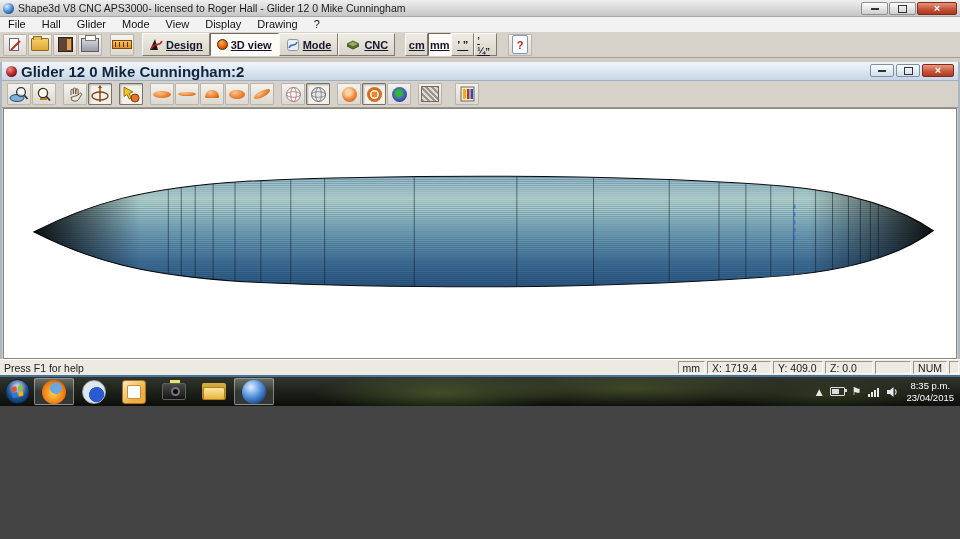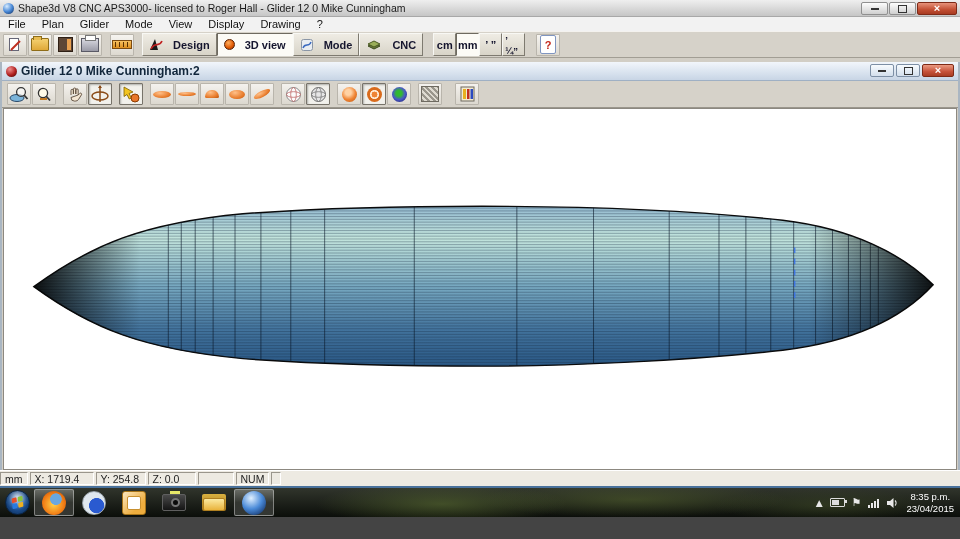--- a/index.html
+++ b/index.html
@@ -1,16 +1,16 @@
 <!DOCTYPE html>
 <html><head>
 <meta charset="utf-8">
 <style>
   html,body{margin:0;padding:0;background:#444;}
-  .screen{position:relative;width:960px;height:517px;overflow:hidden;
+  .screen{position:relative;width:960px;height:406px;overflow:hidden;
     font-family:"Liberation Sans",sans-serif;background:#d2cec5;}
 
   
   .titlebar{position:absolute;top:0;left:0;right:0;height:17px;
     background:linear-gradient(#efefef,#d2d2d2 70%,#c6c6c6);
     border-bottom:1px solid #a8a8a8;display:flex;align-items:center;padding-left:3px;box-sizing:border-box;}
   .app-ico{width:11px;height:11px;border-radius:50%;margin-right:4px;flex:0 0 auto;
     background:radial-gradient(circle at 35% 30%,#d8ecff,#4a8ad8 50%,#16386e 90%);}
   .titlebar .txt{font-size:10.5px;color:#1a1a1a;white-space:nowrap;}
   .wbtns{position:absolute;right:3px;top:2px;display:flex;gap:1px;}
@@ -27,42 +27,42 @@
   .menubar span{padding:0 8px;}
 
   
   .toolbar{position:absolute;top:31px;left:0;right:0;height:27px;background:#d6d2c9;
     border-top:1px solid #f4f2ee;border-bottom:1px solid #a29e94;
     display:flex;align-items:center;padding-left:3px;box-sizing:border-box;}
   .ticon{width:24px;height:22px;margin-right:1px;border:1px solid #b9b5ac;border-radius:1px;box-sizing:border-box;
     background:linear-gradient(#f6f4f0,#ddd9d0);display:flex;align-items:center;justify-content:center;}
   .tsep{width:7px;height:22px;}
   .tbtn{height:23px;border:1px solid;border-color:#f8f8f4 #7e7a70 #7e7a70 #f8f8f4;background:linear-gradient(#efece4,#d8d4c8);
-    display:flex;align-items:center;justify-content:center;gap:10px;font-size:11px;font-weight:bold;color:#15152e;
-    padding:0 6px;box-sizing:border-box;}
+    display:flex;align-items:center;justify-content:center;gap:3px;font-size:11px;font-weight:bold;color:#15152e;
+    padding:0 6px;box-sizing:border-box;text-decoration:underline;}
   .tbtn.pressed{border-color:#6e6a60 #fbfbf7 #fbfbf7 #6e6a60;background:#fcfbf6;}
   .ubtn{width:23px;padding:0 2px;}
   .help-page{width:14px;height:17px;background:#fff;border:1px solid #7f95c0;border-radius:2px;
     display:flex;align-items:center;justify-content:center;font-size:11px;font-weight:bold;color:#c22418;}
   .folder{width:16px;height:11px;background:linear-gradient(#f4d070,#dfa838);border:1px solid #8f6d18;border-radius:1px;position:relative;}
   .folder:before{content:"";position:absolute;top:-3px;left:1px;width:7px;height:3px;background:#e8bc50;border:1px solid #8f6d18;border-bottom:none;}
   .book{width:13px;height:13px;background:#5d4636;border:1px solid #2e1f14;position:relative;}
   .book:before{content:"";position:absolute;right:1px;top:1px;width:4px;height:11px;background:#e8a050;}
   .printer{width:16px;height:12px;position:relative;background:linear-gradient(#d8d8e0,#9a9aa6);border:1px solid #5a5a66;}
   .printer:before{content:"";position:absolute;top:-4px;left:3px;width:9px;height:4px;background:#fff;border:1px solid #777;}
   .ruler{width:18px;height:7px;background:linear-gradient(#f6c060,#dd8f20);border:1px solid #7c4a10;position:relative;}
   .ruler:before{content:"";position:absolute;left:2px;top:1px;width:1px;height:5px;background:#5a3000;box-shadow:4px 0 #5a3000,8px 0 #5a3000,12px 0 #5a3000;}
 
   
   .child{position:absolute;top:62px;left:0;right:0;bottom:47px;border-left:2px solid #aab6c2;border-right:2px solid #aab6c2;box-sizing:border-box;}
   .ctitle{height:18px;background:linear-gradient(#f2f6fb,#d4dfec 70%,#c8d5e5);border-bottom:1px solid #9fb0c4;
     display:flex;align-items:center;padding-left:4px;position:relative;}
   .child-ico{width:11px;height:11px;border-radius:50%;margin-right:4px;
     background:radial-gradient(circle at 35% 30%,#f09090,#b02020 55%,#420808 95%);}
-  .ctitle .txt{font-size:12px;color:#10253a;font-weight:bold;}
+  .ctitle .txt{font-size:15px;color:#10253a;font-weight:bold;}
   .cbtns{position:absolute;right:4px;top:2px;display:flex;gap:2px;}
   .cbtn{width:24px;height:13px;border:1px solid #7d8fa5;border-radius:2px;box-sizing:border-box;
     background:linear-gradient(#f8fbfe,#d3dfec);display:flex;align-items:center;justify-content:center;}
   .cbtn.close{width:32px;background:linear-gradient(#eb9a82,#c6523a 60%,#a93d24);border-color:#7e2a17;}
 
   
   .ctoolbar{height:27px;background:#d6d2c9;border-bottom:1px solid #9a968c;
     display:flex;align-items:center;padding-left:5px;box-sizing:border-box;}
   .ci{width:24px;height:22px;margin-right:1px;border:1px solid #b9b5ac;border-radius:1px;box-sizing:border-box;
     background:linear-gradient(#f4f2ee,#dcd8cf);display:flex;align-items:center;justify-content:center;}
@@ -160,21 +160,21 @@
           <span class="glyph-restore"></span>
         </div>
       <div class="wbtn close">
           <span class="glyph-x">×</span>
         </div>
     </div>
   </div>
 
   <div class="menubar">
     <span>File</span>
-    <span>Plan</span>
+    <span>Hall</span>
     <span>Glider</span>
     <span>Mode</span>
     <span>View</span>
     <span>Display</span>
     <span>Drawing</span>
     <span>?</span>
   </div>
 
   <div class="toolbar">
     <div class="ticon">
@@ -455,23 +455,24 @@
             <line x1="870" x2="870" y1="100" y2="280" stroke="rgba(8,22,38,0.62)" stroke-width="1"></line>
             <line x1="878" x2="878" y1="100" y2="280" stroke="rgba(8,22,38,0.62)" stroke-width="1"></line>
           </g>
         <rect x="28" y="100" width="907" height="180" fill="url(#tipGrad)" clip-path="url(#boardClip)"></rect>
         <line id="guide-marker" x1="794" y1="148" x2="794" y2="202" stroke-width="1.5" stroke-dasharray="6 6" opacity="0.9" stroke="#3a72e8"></line>
       </svg>
     </div>
   </div>
 
   <div class="statusbar">
+    <span class="st-help">Press F1 for help</span>
     <span class="st-cell" style="min-width:26px">mm</span>
     <span class="st-cell" style="min-width:64px">X: 1719.4</span>
-    <span class="st-cell" style="min-width:50px">Y: 254.8</span>
+    <span class="st-cell" style="min-width:50px">Y: 409.0</span>
     <span class="st-cell" style="min-width:48px">Z: 0.0</span>
     <span class="st-cell" style="min-width:36px"></span>
     <span class="st-cell" style="min-width:30px">NUM</span>
     <span class="st-cell" style="min-width:10px;margin-right:1px"></span>
   </div>
 
   <div class="winborder"></div>
 
   <div class="taskbar">
     <div class="start">

